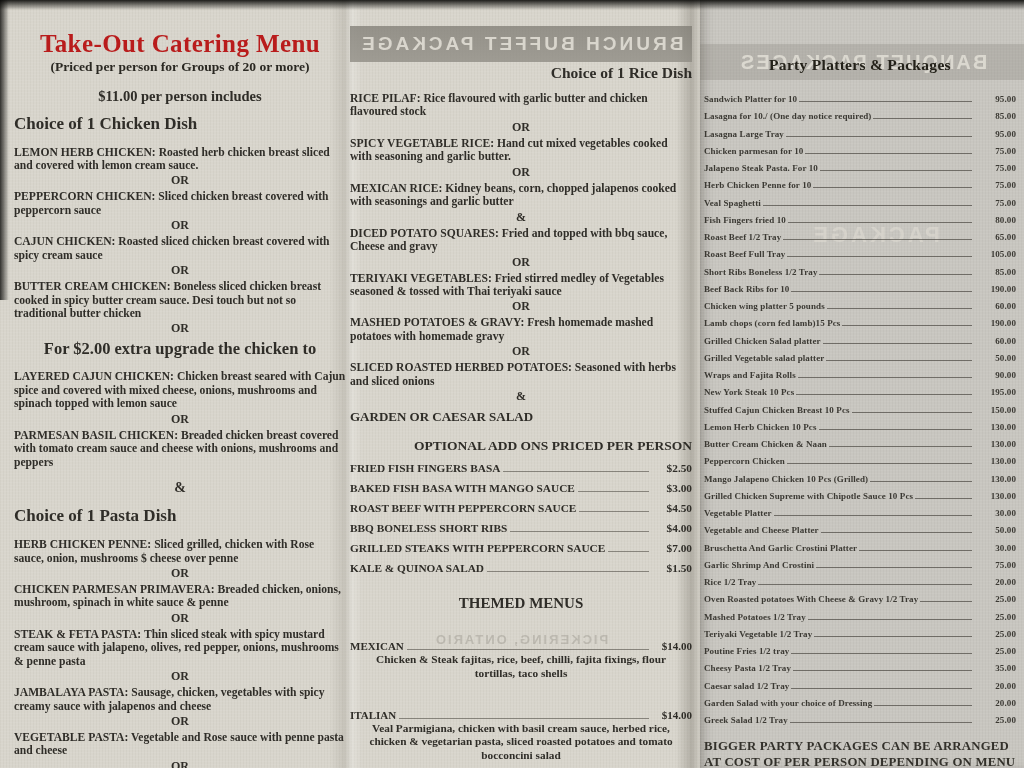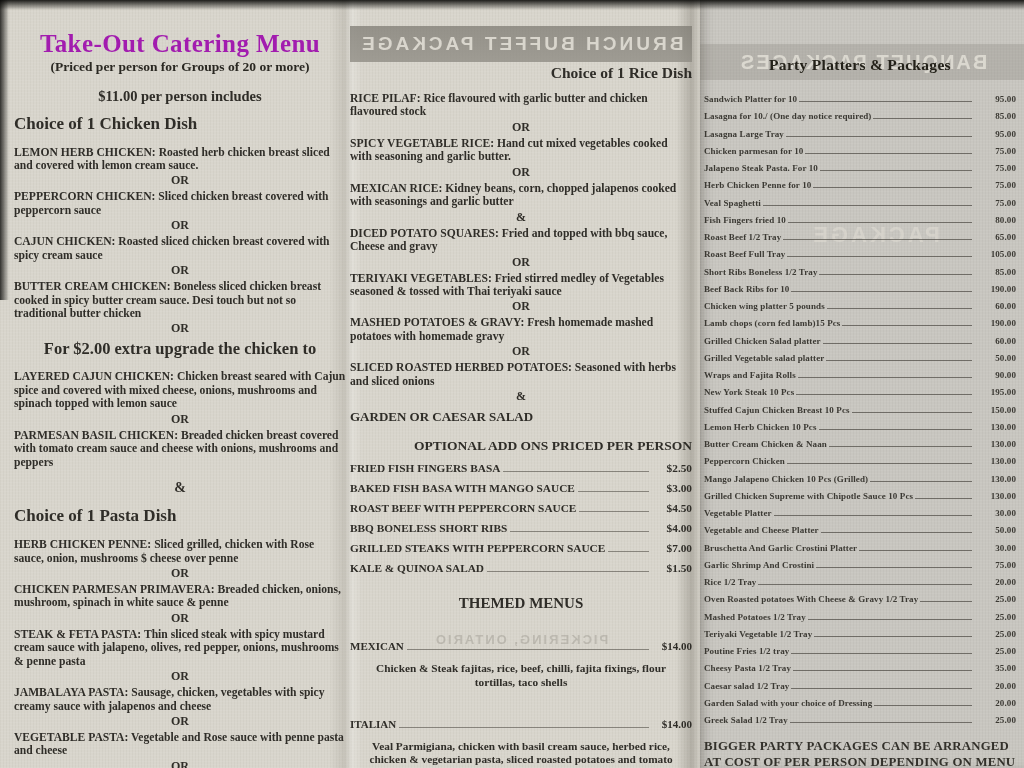--- a/index.html
+++ b/index.html
@@ -32,21 +32,21 @@
       repeating-linear-gradient(0deg, rgba(255,255,255,.05) 0 1px, rgba(0,0,0,0) 1px 3px),
       repeating-linear-gradient(90deg, rgba(100,96,86,.05) 0 1px, rgba(0,0,0,0) 1px 3px);
   }
 
   .col{position:absolute;color:#2f2d28;z-index:2;}
   .col-left{left:14px;top:30px;width:332px;}
   .col-mid{left:350px;top:26px;width:342px;}
   .col-right{left:704px;top:40px;width:312px;}
 
   
-  .l-title{font-size:25px;font-weight:bold;text-align:center;letter-spacing:.4px;color:#a21caf;line-height:1.1;}
+  .l-title{font-size:25px;font-weight:bold;text-align:center;letter-spacing:.4px;color:#b91c1c;line-height:1.1;}
   .l-sub{font-size:13.5px;font-weight:bold;text-align:center;margin-top:1px;color:#2a2822;}
   .l-includes{font-size:14.5px;font-weight:bold;text-align:center;margin-top:13px;}
   .l-h{font-size:17px;font-weight:bold;text-align:left;margin:9px 0 12px;}
   .item{font-size:11.6px;font-weight:bold;line-height:1.16;margin:0 0 1px 0;}
   .sep{text-align:center;font-size:12px;font-weight:bold;margin:1px 0 2px;}
   .upgrade-h{font-size:16.5px;font-weight:bold;text-align:center;margin:3px 0 11px;}
   .amp{text-align:center;font-size:14px;font-weight:bold;margin:11px 0 10px;}
 
   
   .ghost-band{height:36px;display:flex;align-items:center;justify-content:center;
@@ -56,21 +56,21 @@
   .m-h1{font-size:15.5px;font-weight:bold;text-align:right;margin:2px 0 10px;position:relative;}
   .m-salad{font-size:13px;font-weight:bold;margin-top:5px;}
   .m-addons-h{font-size:13.5px;font-weight:bold;text-align:right;margin:13px 0 8px;}
   .prow{display:flex;align-items:baseline;font-weight:bold;}
   .addons-list .prow{font-size:11.3px;height:20px;}
   .leader{flex:1;border-bottom:1.3px solid rgba(70,66,58,.55);margin:0 3px 3px 3px;}
   .pprice{min-width:40px;text-align:right;white-space:nowrap;}
   .themed-h{font-size:15px;font-weight:bold;text-align:center;margin:13px 0 6px;}
   .titem .prow{font-size:11px;margin-top:28px;}
   .titem + .titem{margin-top:11px;}
-  .tdesc{font-size:11.3px;font-weight:bold;text-align:center;line-height:1.22;margin:9px 6px 0;}
+  .tdesc{font-size:11.3px;font-weight:bold;text-align:center;line-height:1.22;margin:0 6px 0;}
   .m-ghost{position:absolute;left:350px;top:632px;width:342px;text-align:center;z-index:1;
     transform:scaleX(-1);font-weight:bold;font-size:13px;letter-spacing:2px;color:rgba(90,86,76,.22);
     font-family:"Liberation Sans",sans-serif;}
 
   
   .r-band{position:relative;height:50px;margin-bottom:4px;}
   .r-ghost{position:absolute;left:-4px;right:-10px;top:4px;bottom:10px;display:flex;align-items:center;justify-content:center;
     background:rgba(122,119,111,.26);}
   .r-ghost span{transform:scaleX(-1);font-family:"Liberation Sans",sans-serif;font-weight:bold;
     font-size:20px;letter-spacing:2px;color:rgba(226,223,214,.85);filter:blur(.5px);white-space:nowrap;}

